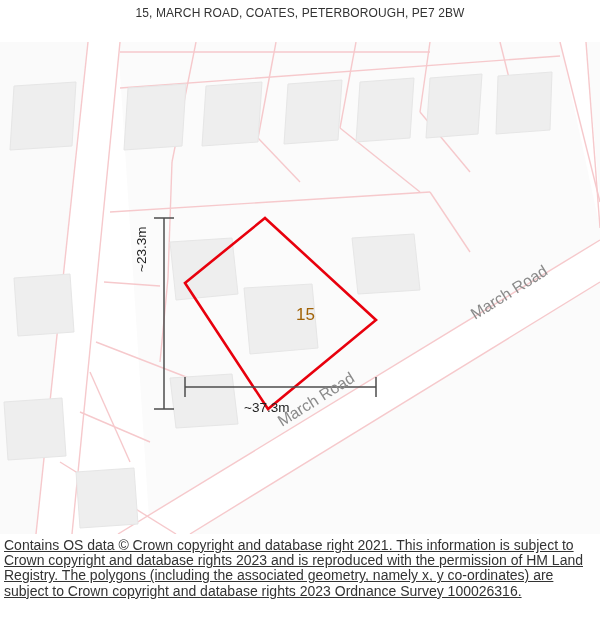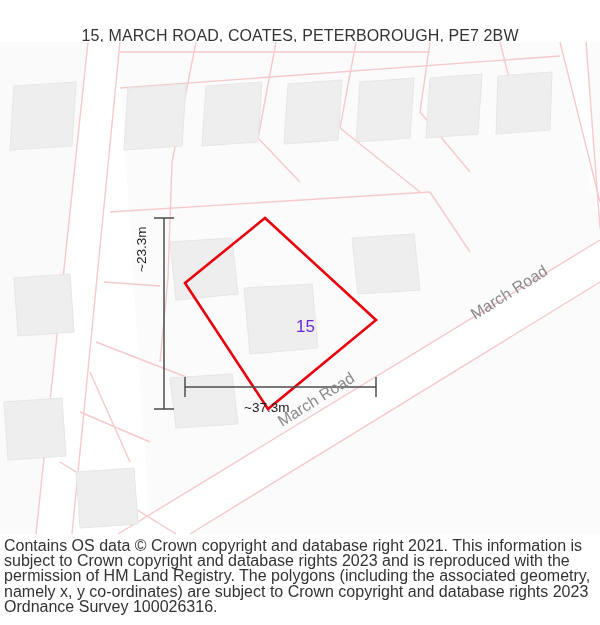--- a/index.html
+++ b/index.html
@@ -24,25 +24,24 @@
     position: absolute;
     top: 0;
     left: 0;
     width: 600px;
     height: 42px;
     text-align: center;
     padding-top: 6px;
     box-sizing: border-box;
   }
   .header .title {
-    font-size: 16px;
+    font-size: 12px;
     color: #333;
     line-height: 15px;
     letter-spacing: 0.1px;
-    margin-top: 22px;
   }
   .header .subtitle {
     font-size: 11.5px;
     color: #333;
     line-height: 15px;
   }
   
   .map {
     position: absolute;
     top: 42px;
@@ -62,23 +61,23 @@
     white-space: nowrap;
   }
   .area-label {
     left: 178px;
     top: 75px;
     font-size: 17px;
     color: #222;
   }
   .plot-number {
     left: 296px;
-    top: 275px;
+    top: 263px;
     font-size: 17px;
-    color: #6d28d9;
+    color: #a16207;
   }
   .dim-vertical {
     left: 134px;
     top: 230px;
     font-size: 13.5px;
     color: #222;
     transform: rotate(-90deg);
     transform-origin: left top;
   }
   .dim-horizontal {
@@ -93,23 +92,24 @@
   }
   
   .footer {
     position: absolute;
     top: 534px;
     left: 0;
     width: 600px;
     height: 91px;
     box-sizing: border-box;
     padding: 4px 4px 0 4px;
-    font-size: 16px;
+    font-size: 14px;
     line-height: 15.2px;
     color: #333;
+    text-decoration: underline;
   }
 </style>
 </head>
 <body>
 
 <div class="page">
 
   <div class="header">
     <div class="title">15, MARCH ROAD, COATES, PETERBOROUGH, PE7 2BW</div>
   </div>

